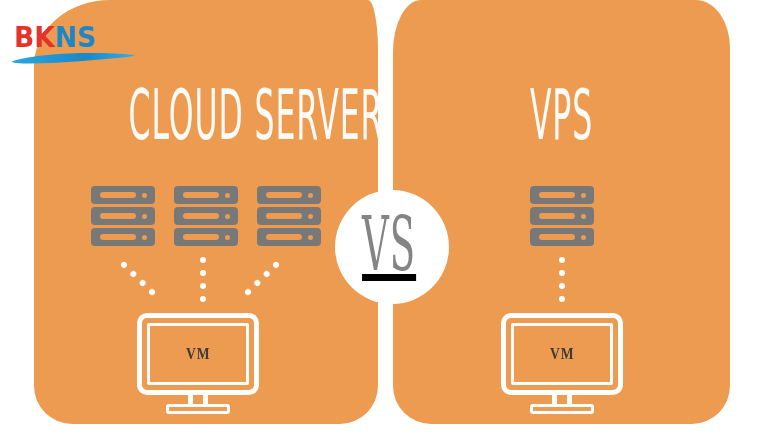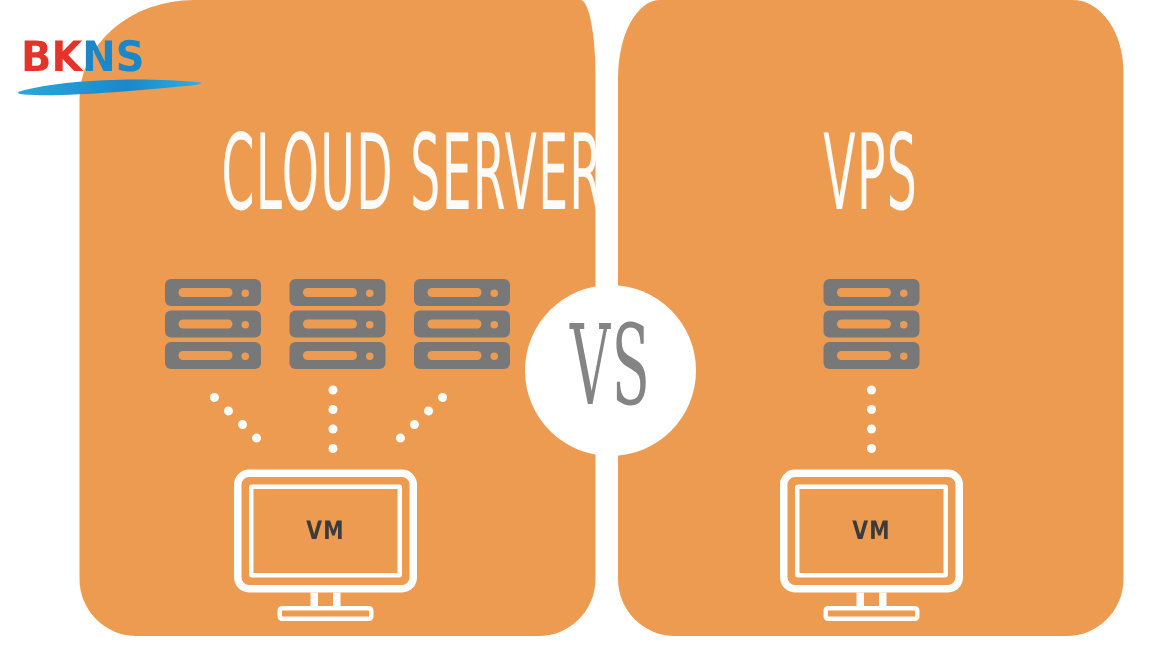--- a/index.html
+++ b/index.html
@@ -18,21 +18,21 @@
     font-size: 28px; font-weight: bold; letter-spacing: 0px;
     line-height: 28px; white-space: nowrap;
     transform: scaleX(0.95); transform-origin: left center;
   }
   .logo-bk { color: #e5332a; }
   .logo-ns { color: #1b87c8; }
   .logo-swoosh { position: absolute; left: -4px; top: 27px; width: 128px; height: 16px; }
 
   
   .panel {
-    position: absolute; top: 0; height: 424px; background: #ed9b51; margin-left: 19px;
+    position: absolute; top: 0; height: 424px; background: #ed9b51;
   }
   .panel-left {
     left: 34px; width: 344px;
     border-radius: 76px 10px 38px 38px / 66px 50px 38px 38px;
   }
   .panel-right {
     left: 393px; width: 337px;
     border-radius: 28px 34px 38px 38px / 52px 48px 38px 38px;
   }
 
@@ -67,21 +67,21 @@
   .dotline {
     position: absolute; width: 6px;
     display: flex; flex-direction: column; gap: 7px; align-items: center;
   }
   .dot { width: 6px; height: 6px; background: #ffffff; border-radius: 50%; flex: none; }
   .dl-mid   { left: 166px; top: 257px; }
   .dl-left  { left: 101px; top: 256px; transform: rotate(-46deg); }
   .dl-right { left: 225px; top: 256px; transform: rotate(46deg); }
 
   
-  .monitor { position: absolute; top: 313px; width: 122px; }
+  .monitor { position: absolute; top: 313px; width: 122px; font-family: Liberation Serif, serif; }
   .monitor-left  { left: 103px; }
   .monitor-right { left: 108px; }
   .screen {
     position: relative; width: 122px; height: 82px;
     border: 5px solid #ffffff; border-radius: 10px;
     display: flex; align-items: center; justify-content: center;
   }
   .screen-inner {
     position: absolute; left: 5px; right: 5px; top: 5px; bottom: 5px;
     border: 3px solid #ffffff; border-radius: 2px;
@@ -95,23 +95,23 @@
     width: 20px; height: 9px; margin: 0 auto;
     border-left: 5px solid #ffffff; border-right: 5px solid #ffffff;
   }
   .base {
     width: 64px; height: 10px; margin: 0 auto;
     border: 3px solid #ffffff; border-radius: 3px;
   }
 
   
   .vs-badge {
-    position: absolute; left: 350px; top: 190px;
+    position: absolute; left: 335px; top: 190px;
     width: 114px; height: 114px; background: #ffffff; border-radius: 50%;
-    display: flex; align-items: center; justify-content: center; z-index: 4;
+    display: flex; align-items: center; justify-content: flex-start; z-index: 4; text-decoration: underline;
   }
   .vs-label {
     color: #848484; font-size: 74px; line-height: 74px;
     font-family: "DejaVu Serif", "Liberation Serif", serif;
     transform: scaleX(0.5); letter-spacing: 2px; padding-bottom: 6px;
   }
 </style>
 </head>
 <body>
 

